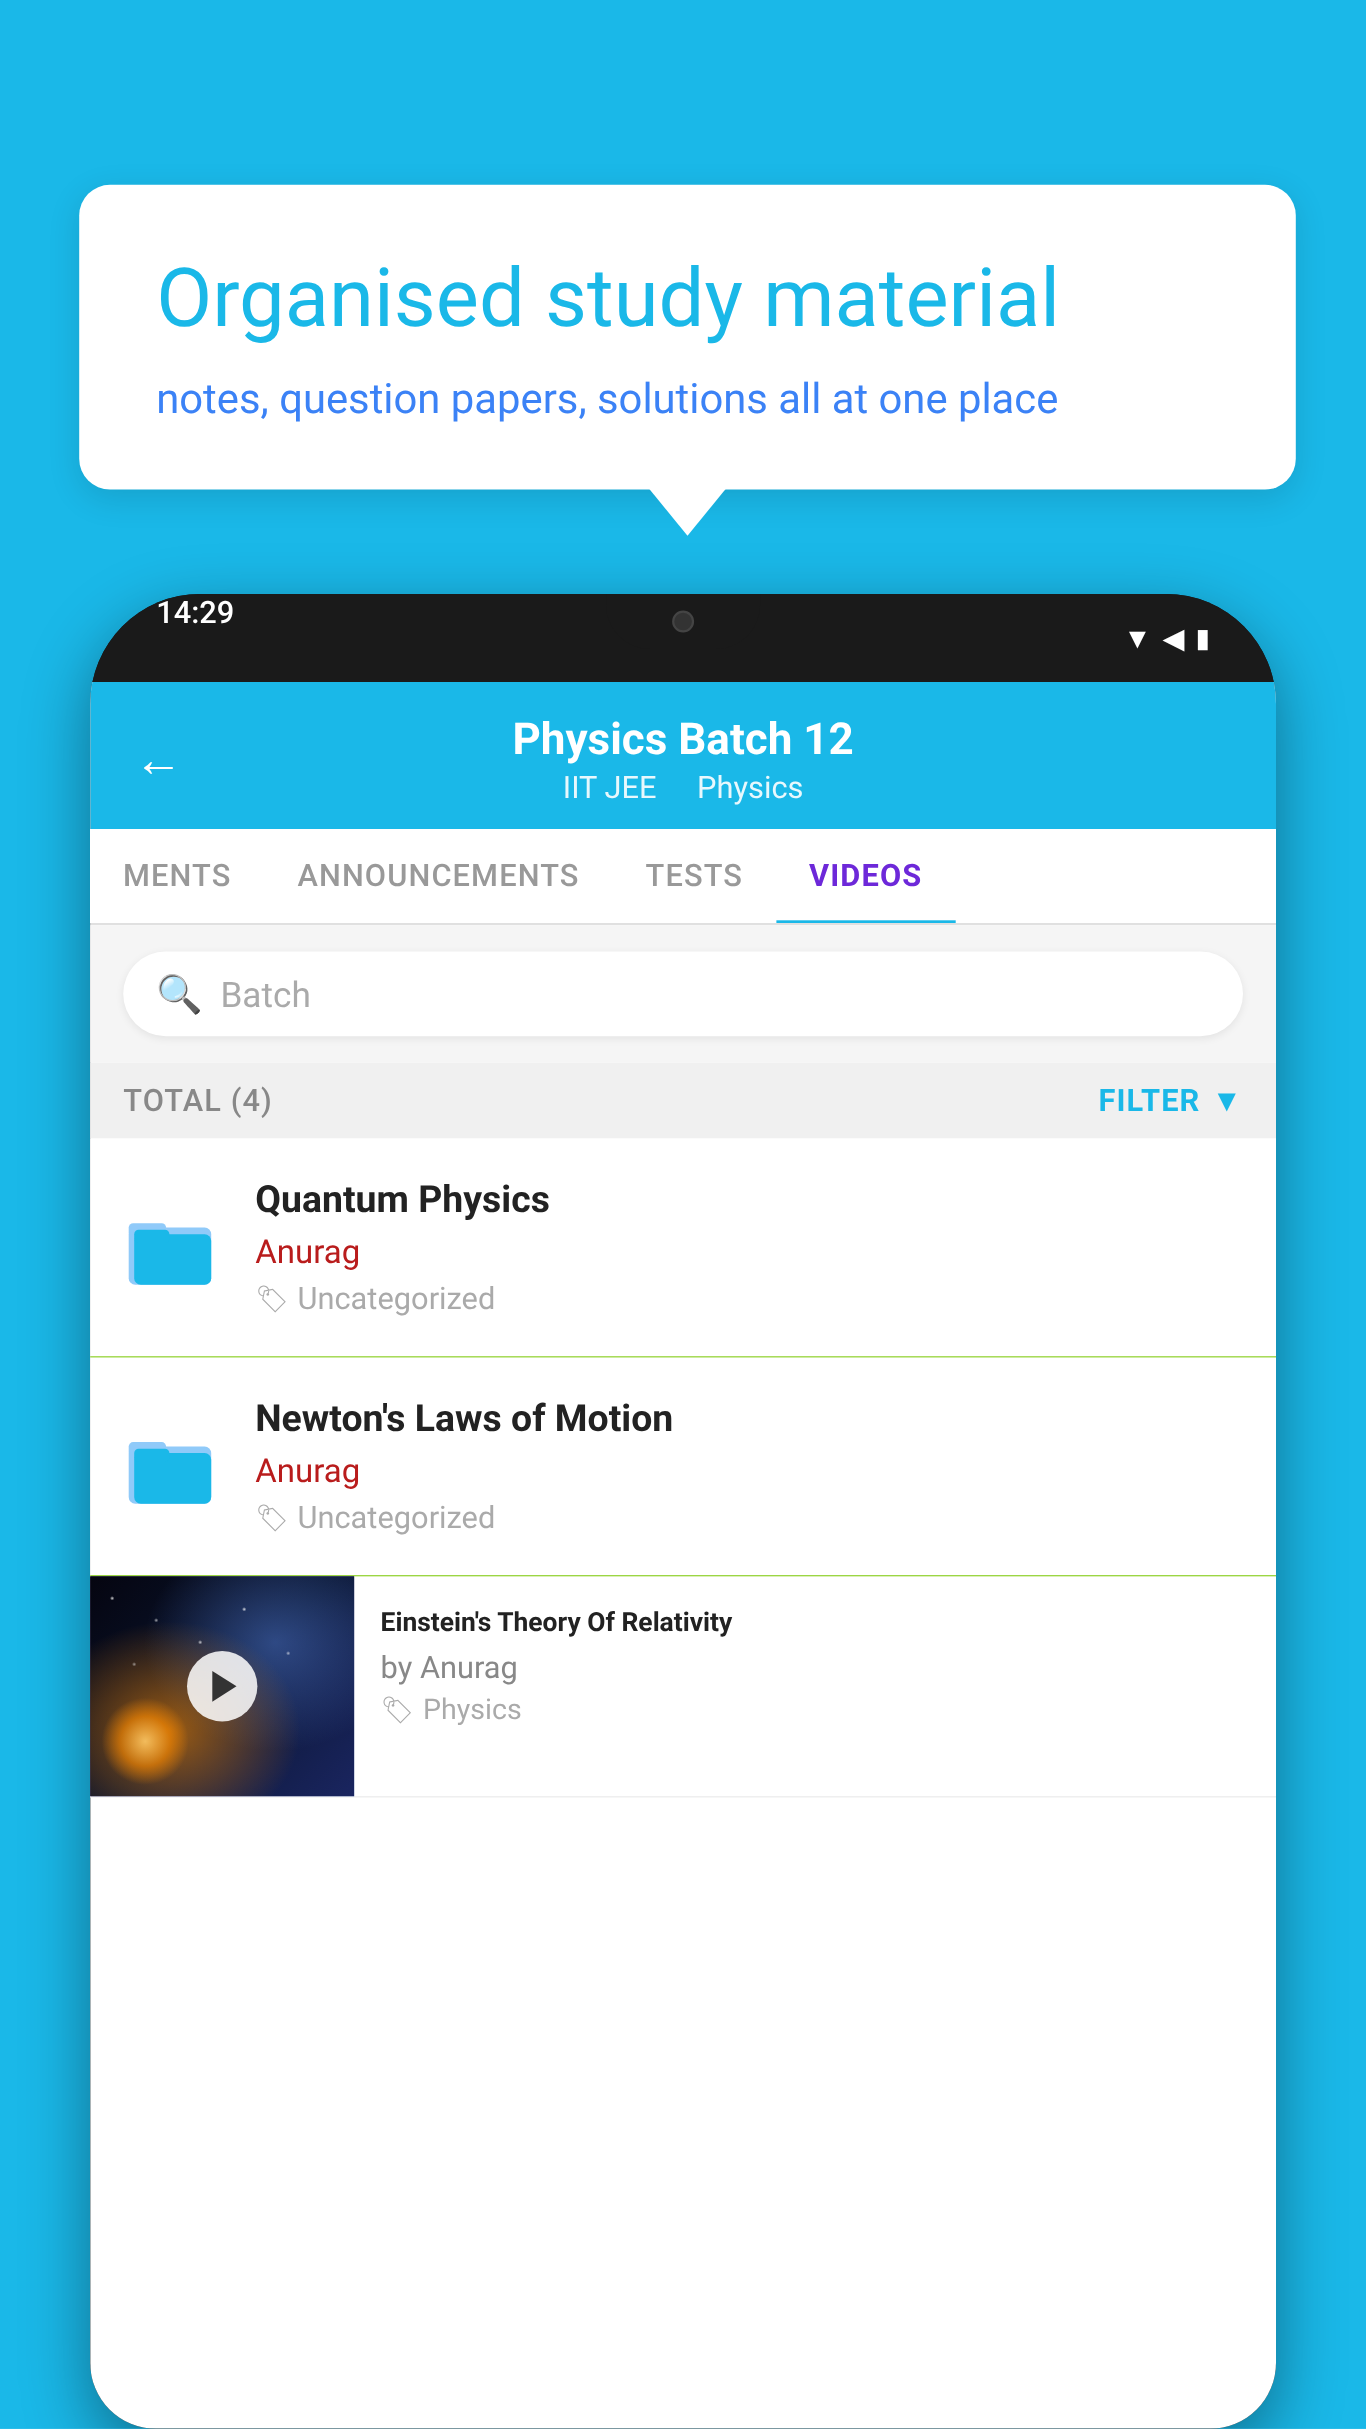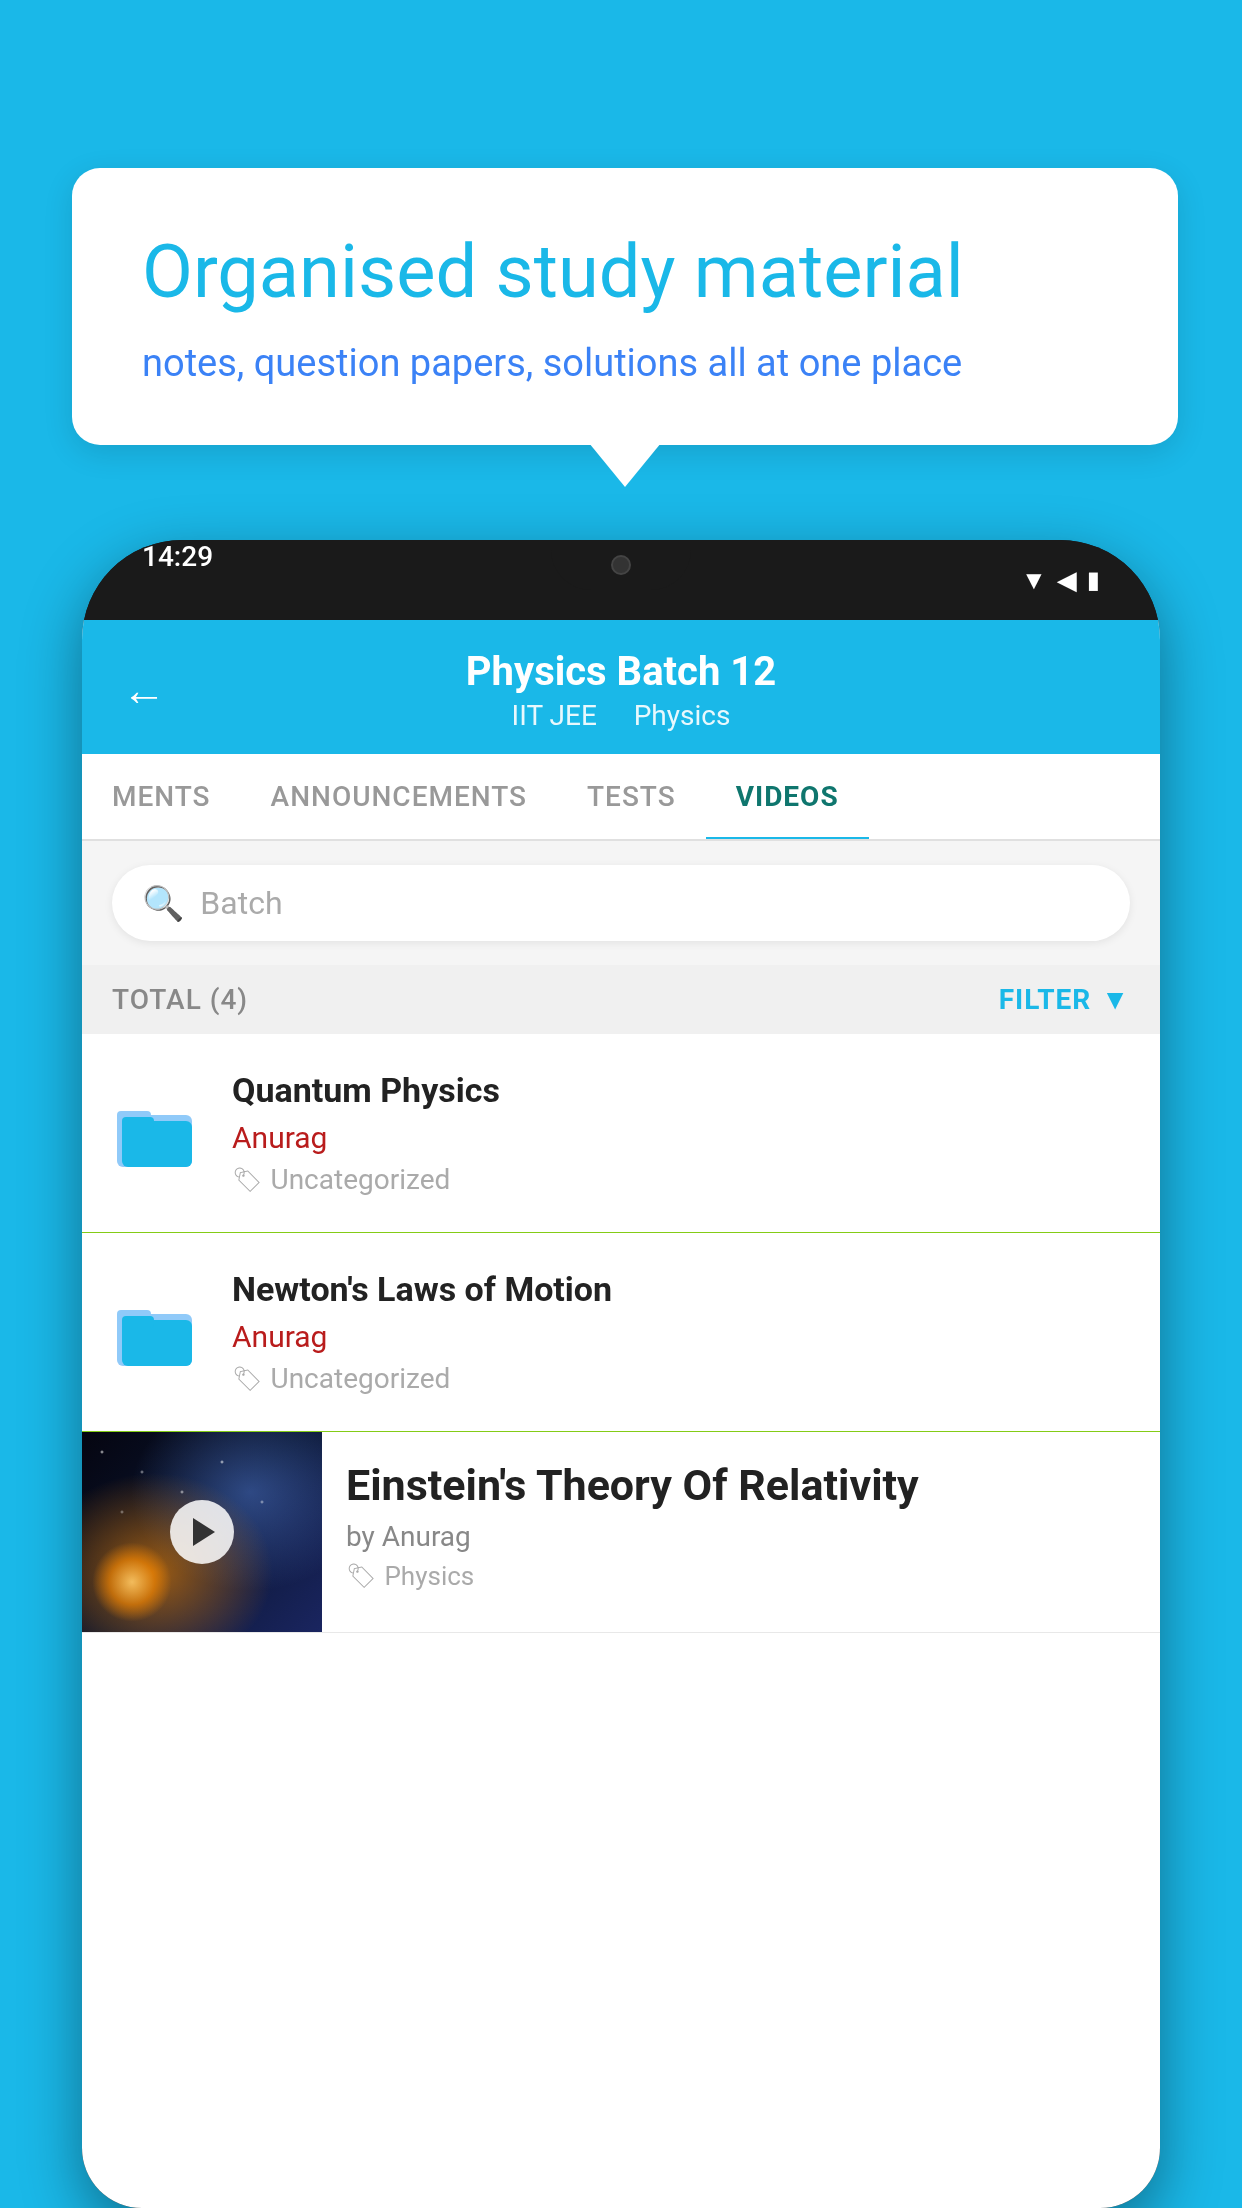--- a/index.html
+++ b/index.html
@@ -154,21 +154,21 @@
       padding: 26px 30px;
       font-size: 28px;
       color: #999;
       font-weight: 500;
       letter-spacing: 1px;
       white-space: nowrap;
       cursor: pointer;
       position: relative;
     }
     .tab-item.active {
-      color: #0f766e;
+      color: #6d28d9;
       font-weight: 700;
     }
     .tab-item.active::after {
       content: '';
       position: absolute;
       bottom: -2px;
       left: 0;
       right: 0;
       height: 4px;
       background: #1ab8e8;
@@ -323,21 +323,21 @@
       border-top: 14px solid transparent;
       border-bottom: 14px solid transparent;
       border-left: 22px solid #333;
       margin-left: 4px;
     }
     .einstein-info {
       flex: 1;
       padding: 28px 24px;
     }
     .einstein-title {
-      font-size: 43px;
+      font-size: 24px;
       font-weight: 700;
       color: #222;
       margin-bottom: 10px;
     }
     .einstein-author {
       font-size: 28px;
       color: #888;
       margin-bottom: 8px;
     }
     .einstein-tag {

